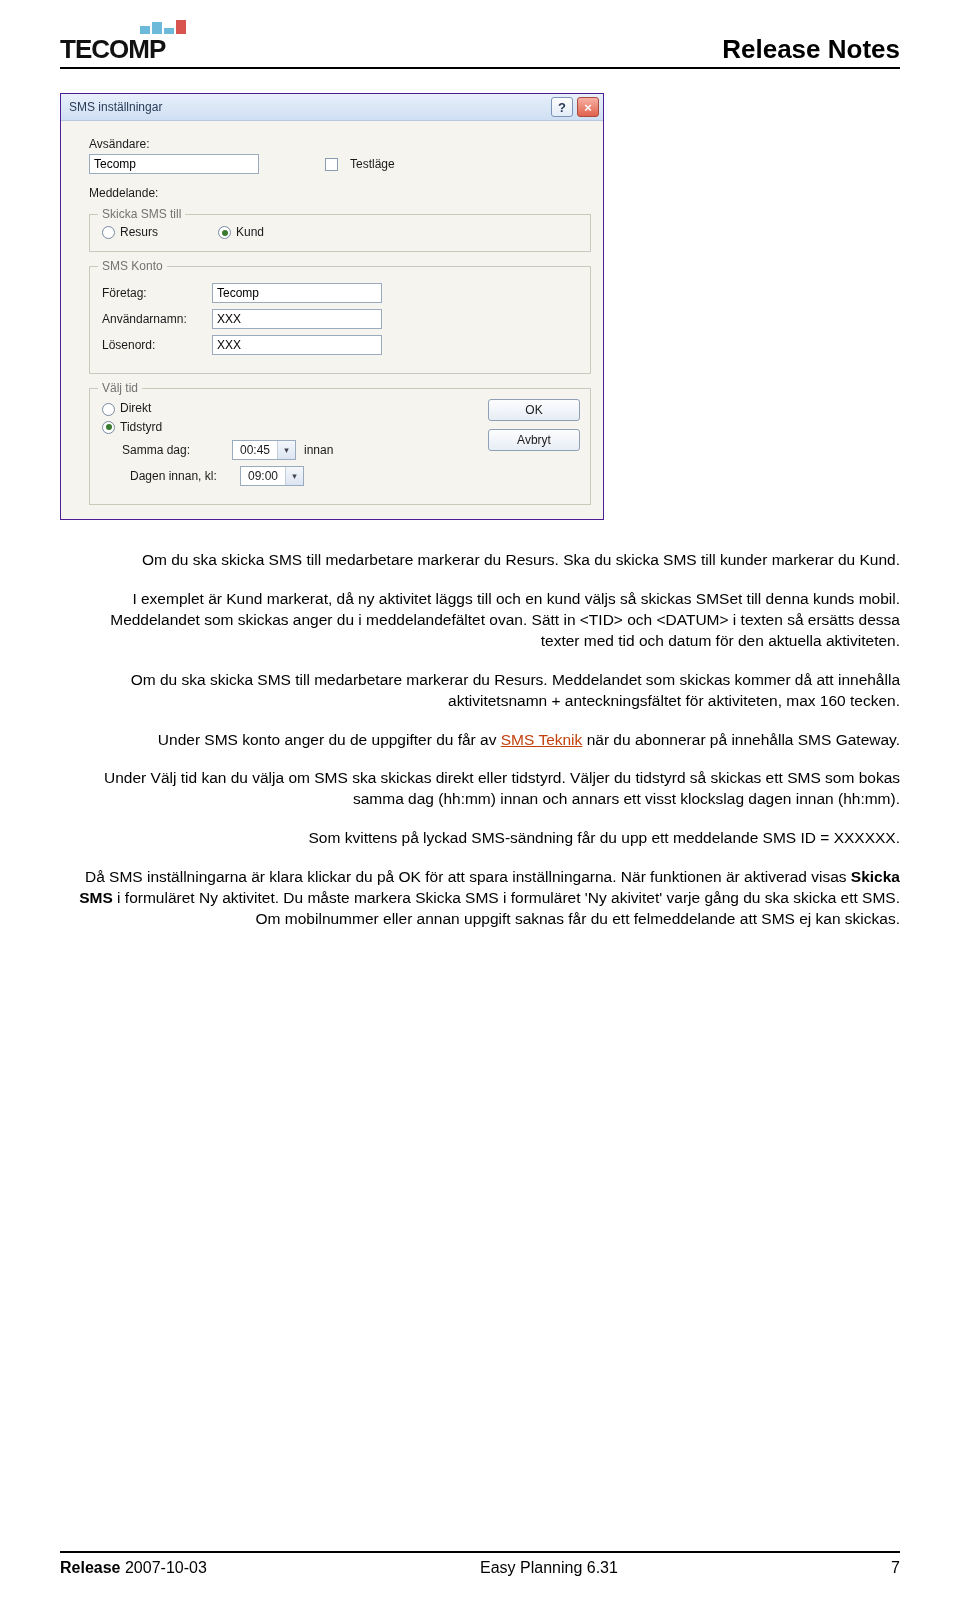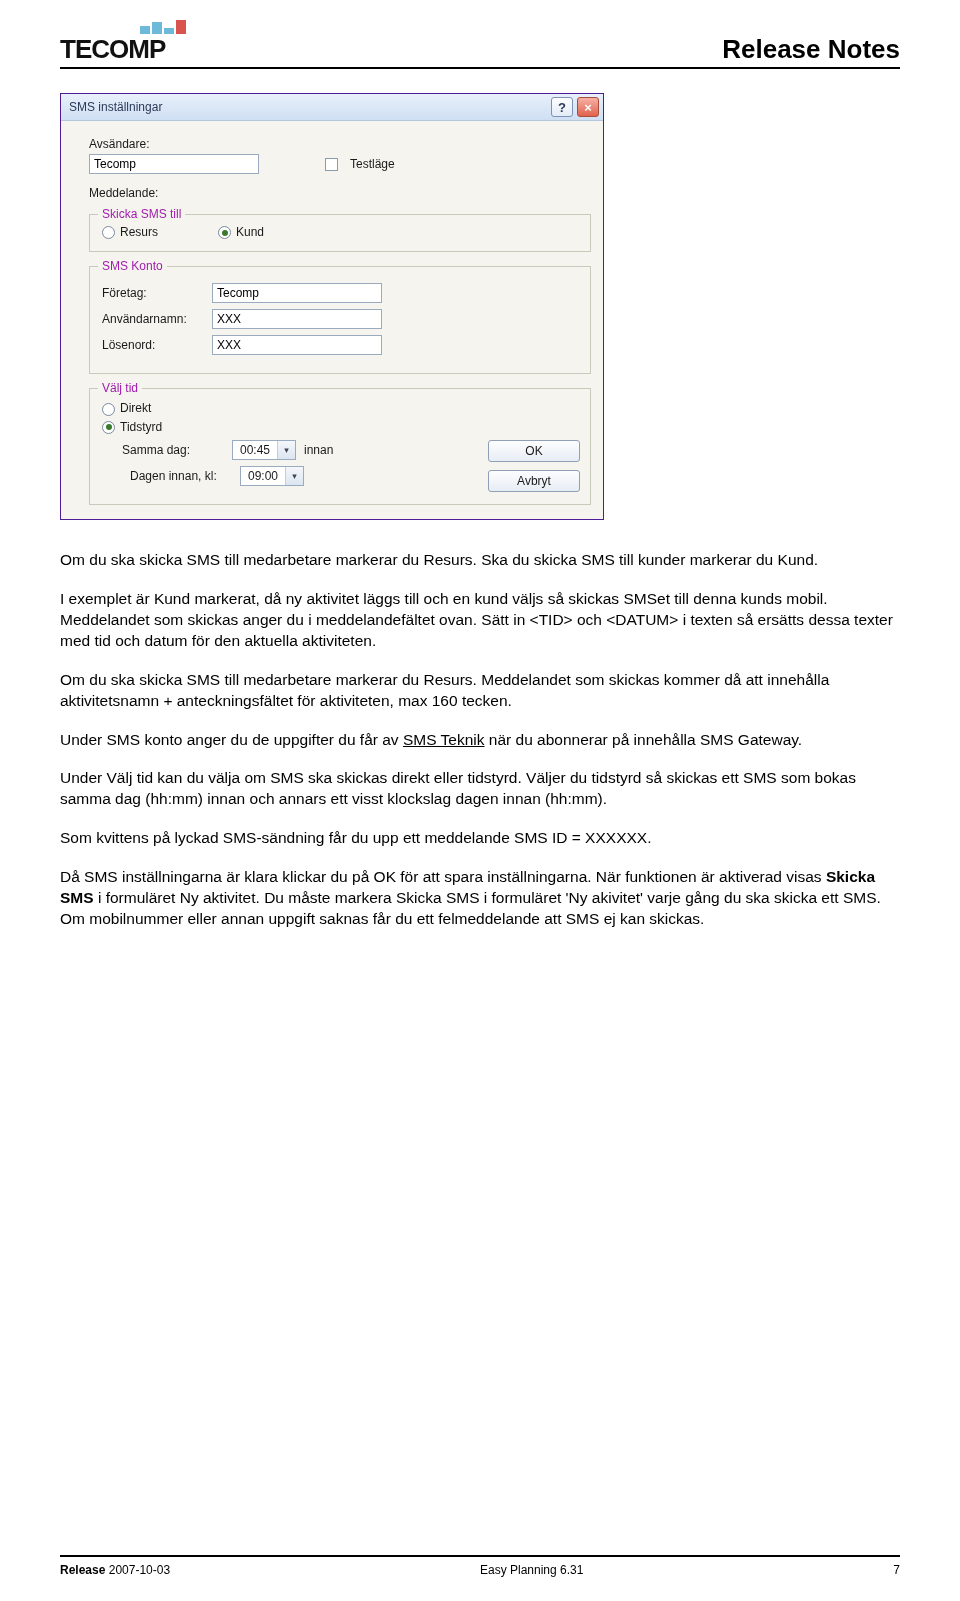--- a/index.html
+++ b/index.html
@@ -127,21 +127,21 @@
     margin: 14px 0 0 0;
     padding: 10px 12px 12px 12px;
     position: relative;
   }
   .fieldset .legend {
     position: absolute;
     top: -8px; left: 8px;
     background: #f5f4ef;
     padding: 0 4px;
     font-size: 12px;
-    color: #a21caf;
+    color: #737373;
   }
   .radio {
     width: 13px; height: 13px;
     border: 1px solid #7a8aa0;
     border-radius: 50%;
     background: #fff;
     display: inline-flex;
     align-items: center;
     justify-content: center;
     margin-right: 5px;
@@ -175,47 +175,47 @@
     margin-left: auto;
   }
   .dlg-button {
     border: 1px solid #8f9fb5;
     border-radius: 3px;
     background: linear-gradient(#fdfdfe,#e7edf5);
     text-align: center;
     padding: 3px 0;
     font-size: 12px;
   }
-  .bottom-flex { display: flex; align-items: flex-end; }
+  .bottom-flex { display: flex; align-items: flex-start; }
   .valj-left { flex: 1; }
 
   
   .body-text {
     font-family: Verdana, Arial, sans-serif;
     font-size: 15.5px;
     line-height: 1.35;
     color: #000;
     margin-top: 30px;
   }
-  .body-text p { margin: 0 0 18px 0; }
+  .body-text p { margin: 0 0 18px 10px; text-align: right; }
   .body-text b { font-weight: bold; }
-  .body-text .link { text-decoration: underline; color: #000000; }
+  .body-text .link { text-decoration: underline; color: #c2410c; }
 
   
   .footer {
     position: absolute;
     bottom: 24px;
     left: 60px;
     right: 60px;
     border-top: 2px solid #000;
     padding-top: 6px;
     display: flex;
     justify-content: space-between;
     font-family: Arial, sans-serif;
-    font-size: 12px;
+    font-size: 16px;
   }
   .footer .rel b { font-weight: bold; }
 </style>
 </head>
 <body>
 
 <div class="page">
 
   <div class="header">
     <div class="logo">

